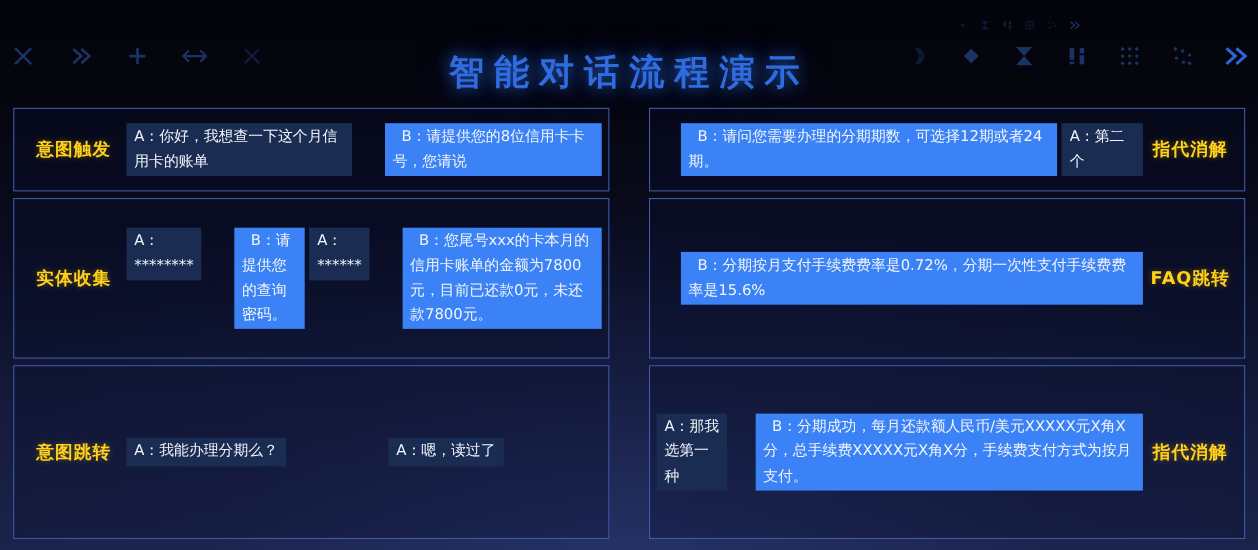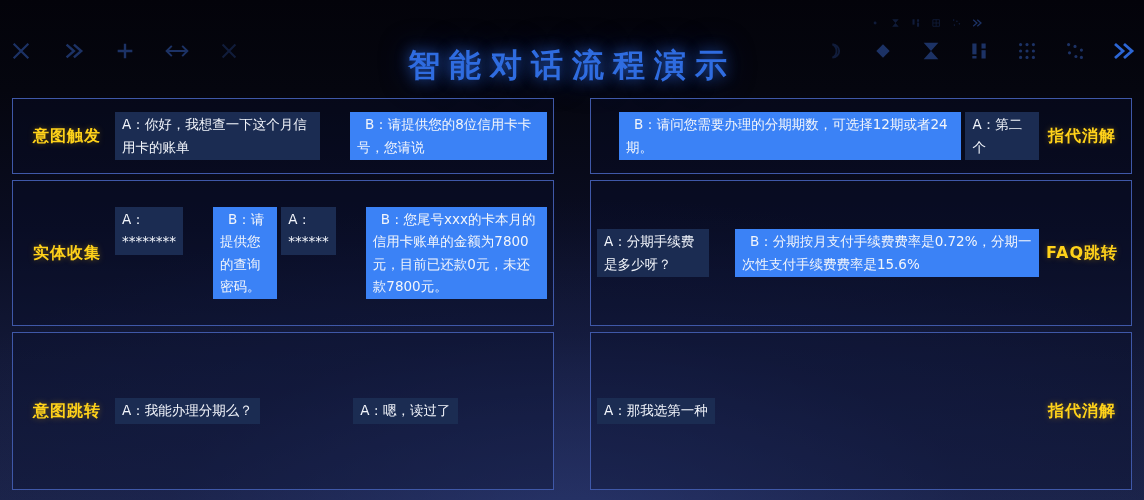--- a/index.html
+++ b/index.html
@@ -274,26 +274,26 @@
     <div class="stage s1">
       <div class="bubbles">
         <div class="bubble b wide">B：请问您需要办理的分期期数，可选择12期或者24期。</div>
         <div class="bubble a">A：第二个</div>
       </div>
       <div class="stage-label narrow">指代消解</div>
     </div>
 
     <div class="stage s2">
       <div class="bubbles">
-        <div class="bubble a">A：分期手续费是多少呀？</div>
         <div class="bubble b wide">B：分期按月支付手续费费率是0.72%，分期一次性支付手续费费率是15.6%</div>
       </div>
       <div class="stage-label narrow">FAQ跳转</div>
     </div>
 
     <div class="stage s3">
       <div class="bubbles">
         <div class="bubble a">A：那我选第一种</div>
+        <div class="bubble b wide">B：分期成功，每月还款额人民币/美元XXXXX元X角X分，总手续费XXXXX元X角X分，手续费支付方式为按月支付。</div>
       </div>
       <div class="stage-label narrow">指代消解</div>
     </div>
   </div>
 </div>
 
 </body></html>

